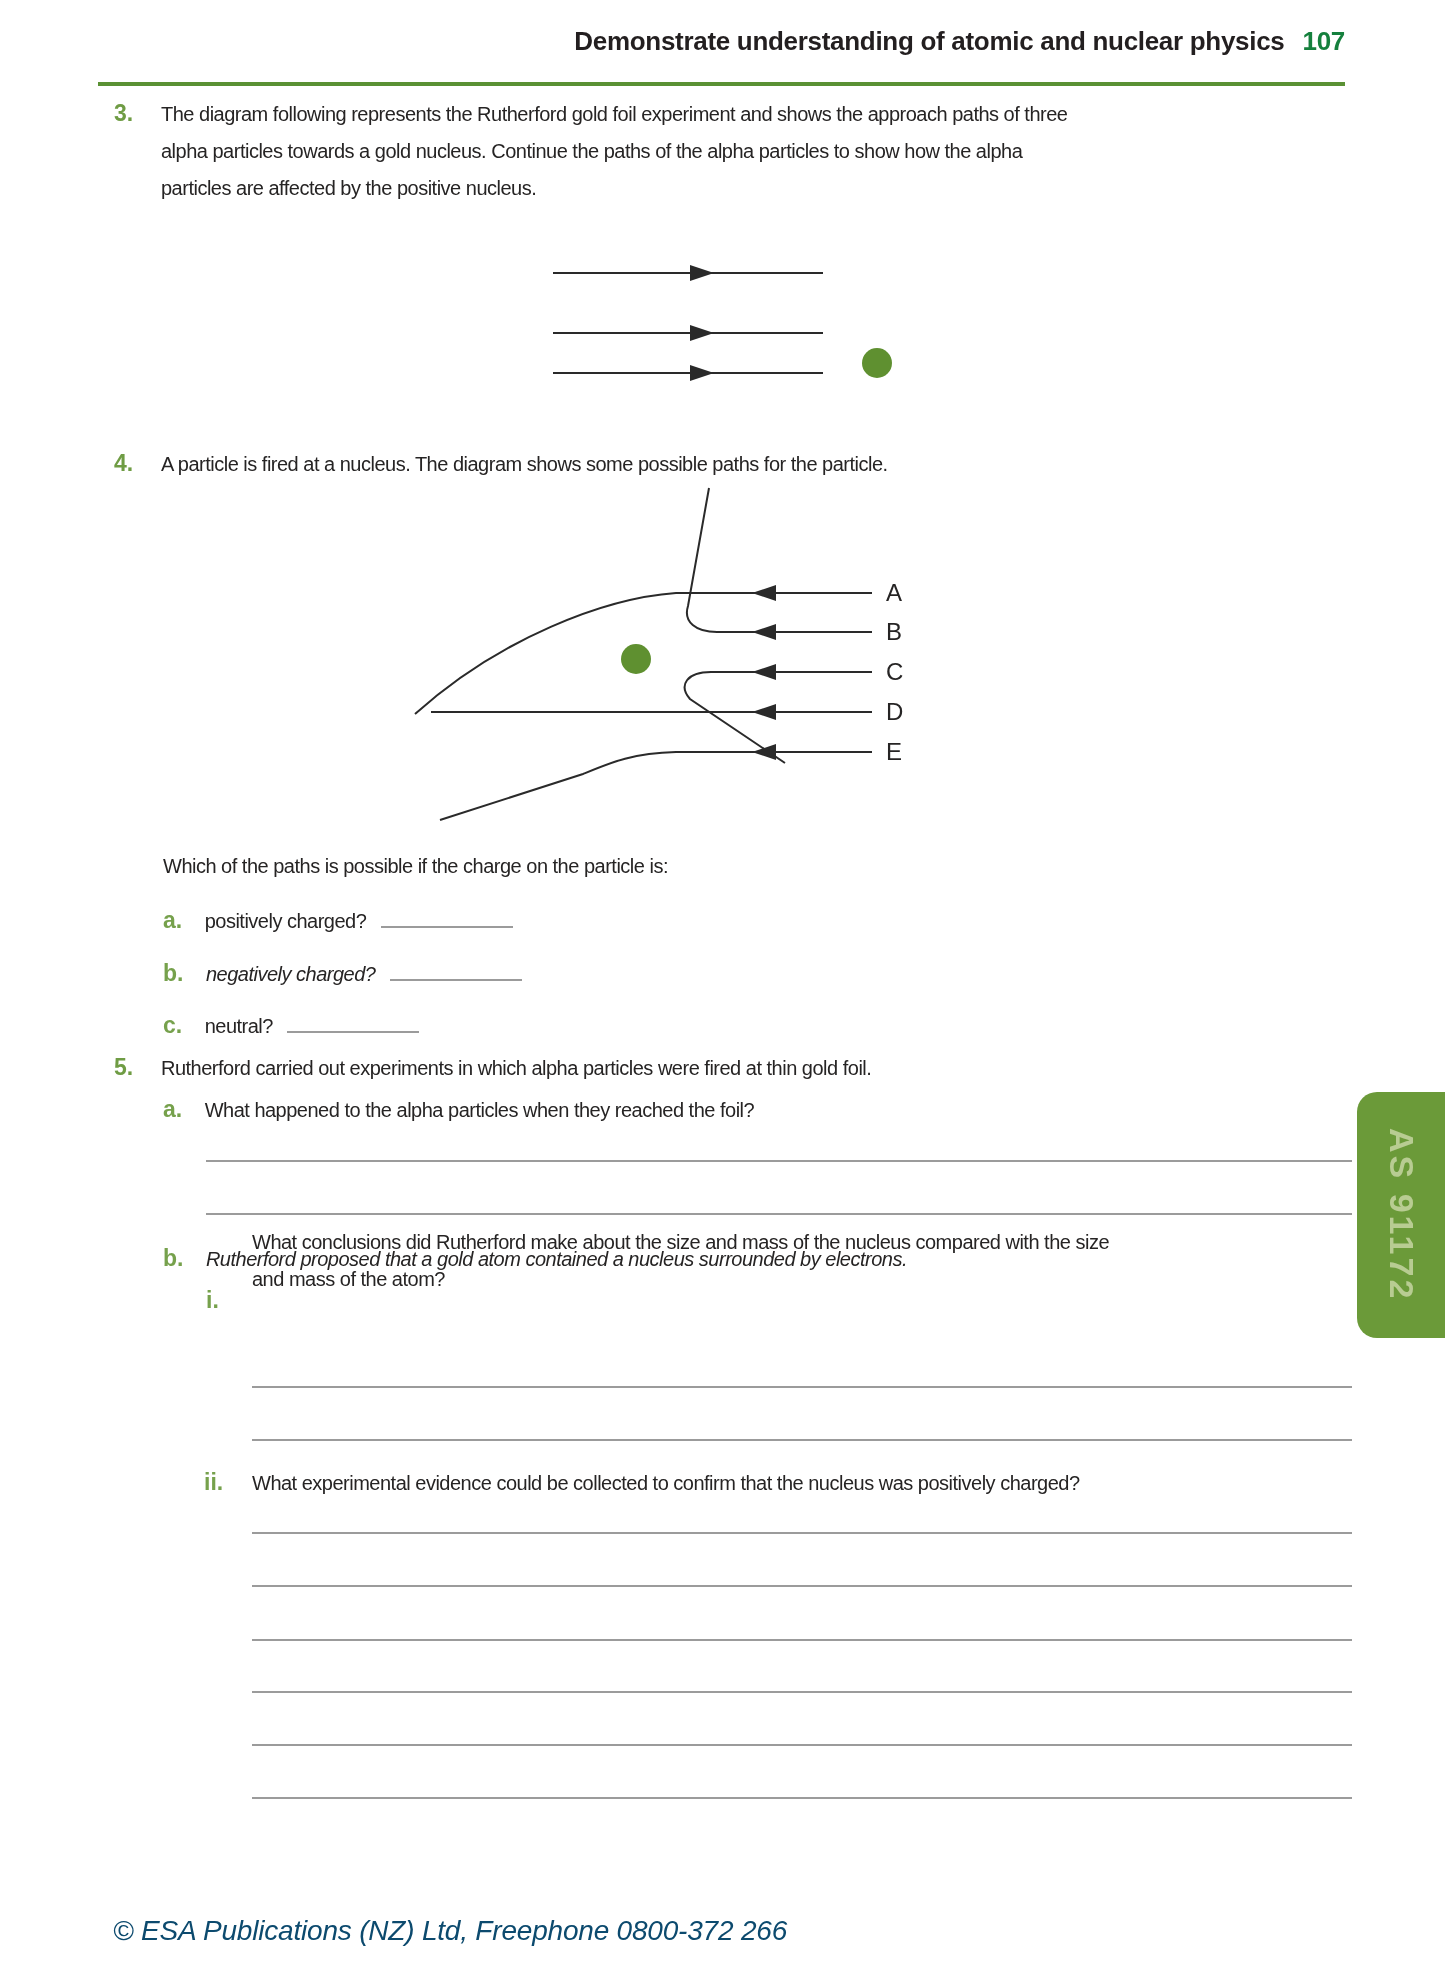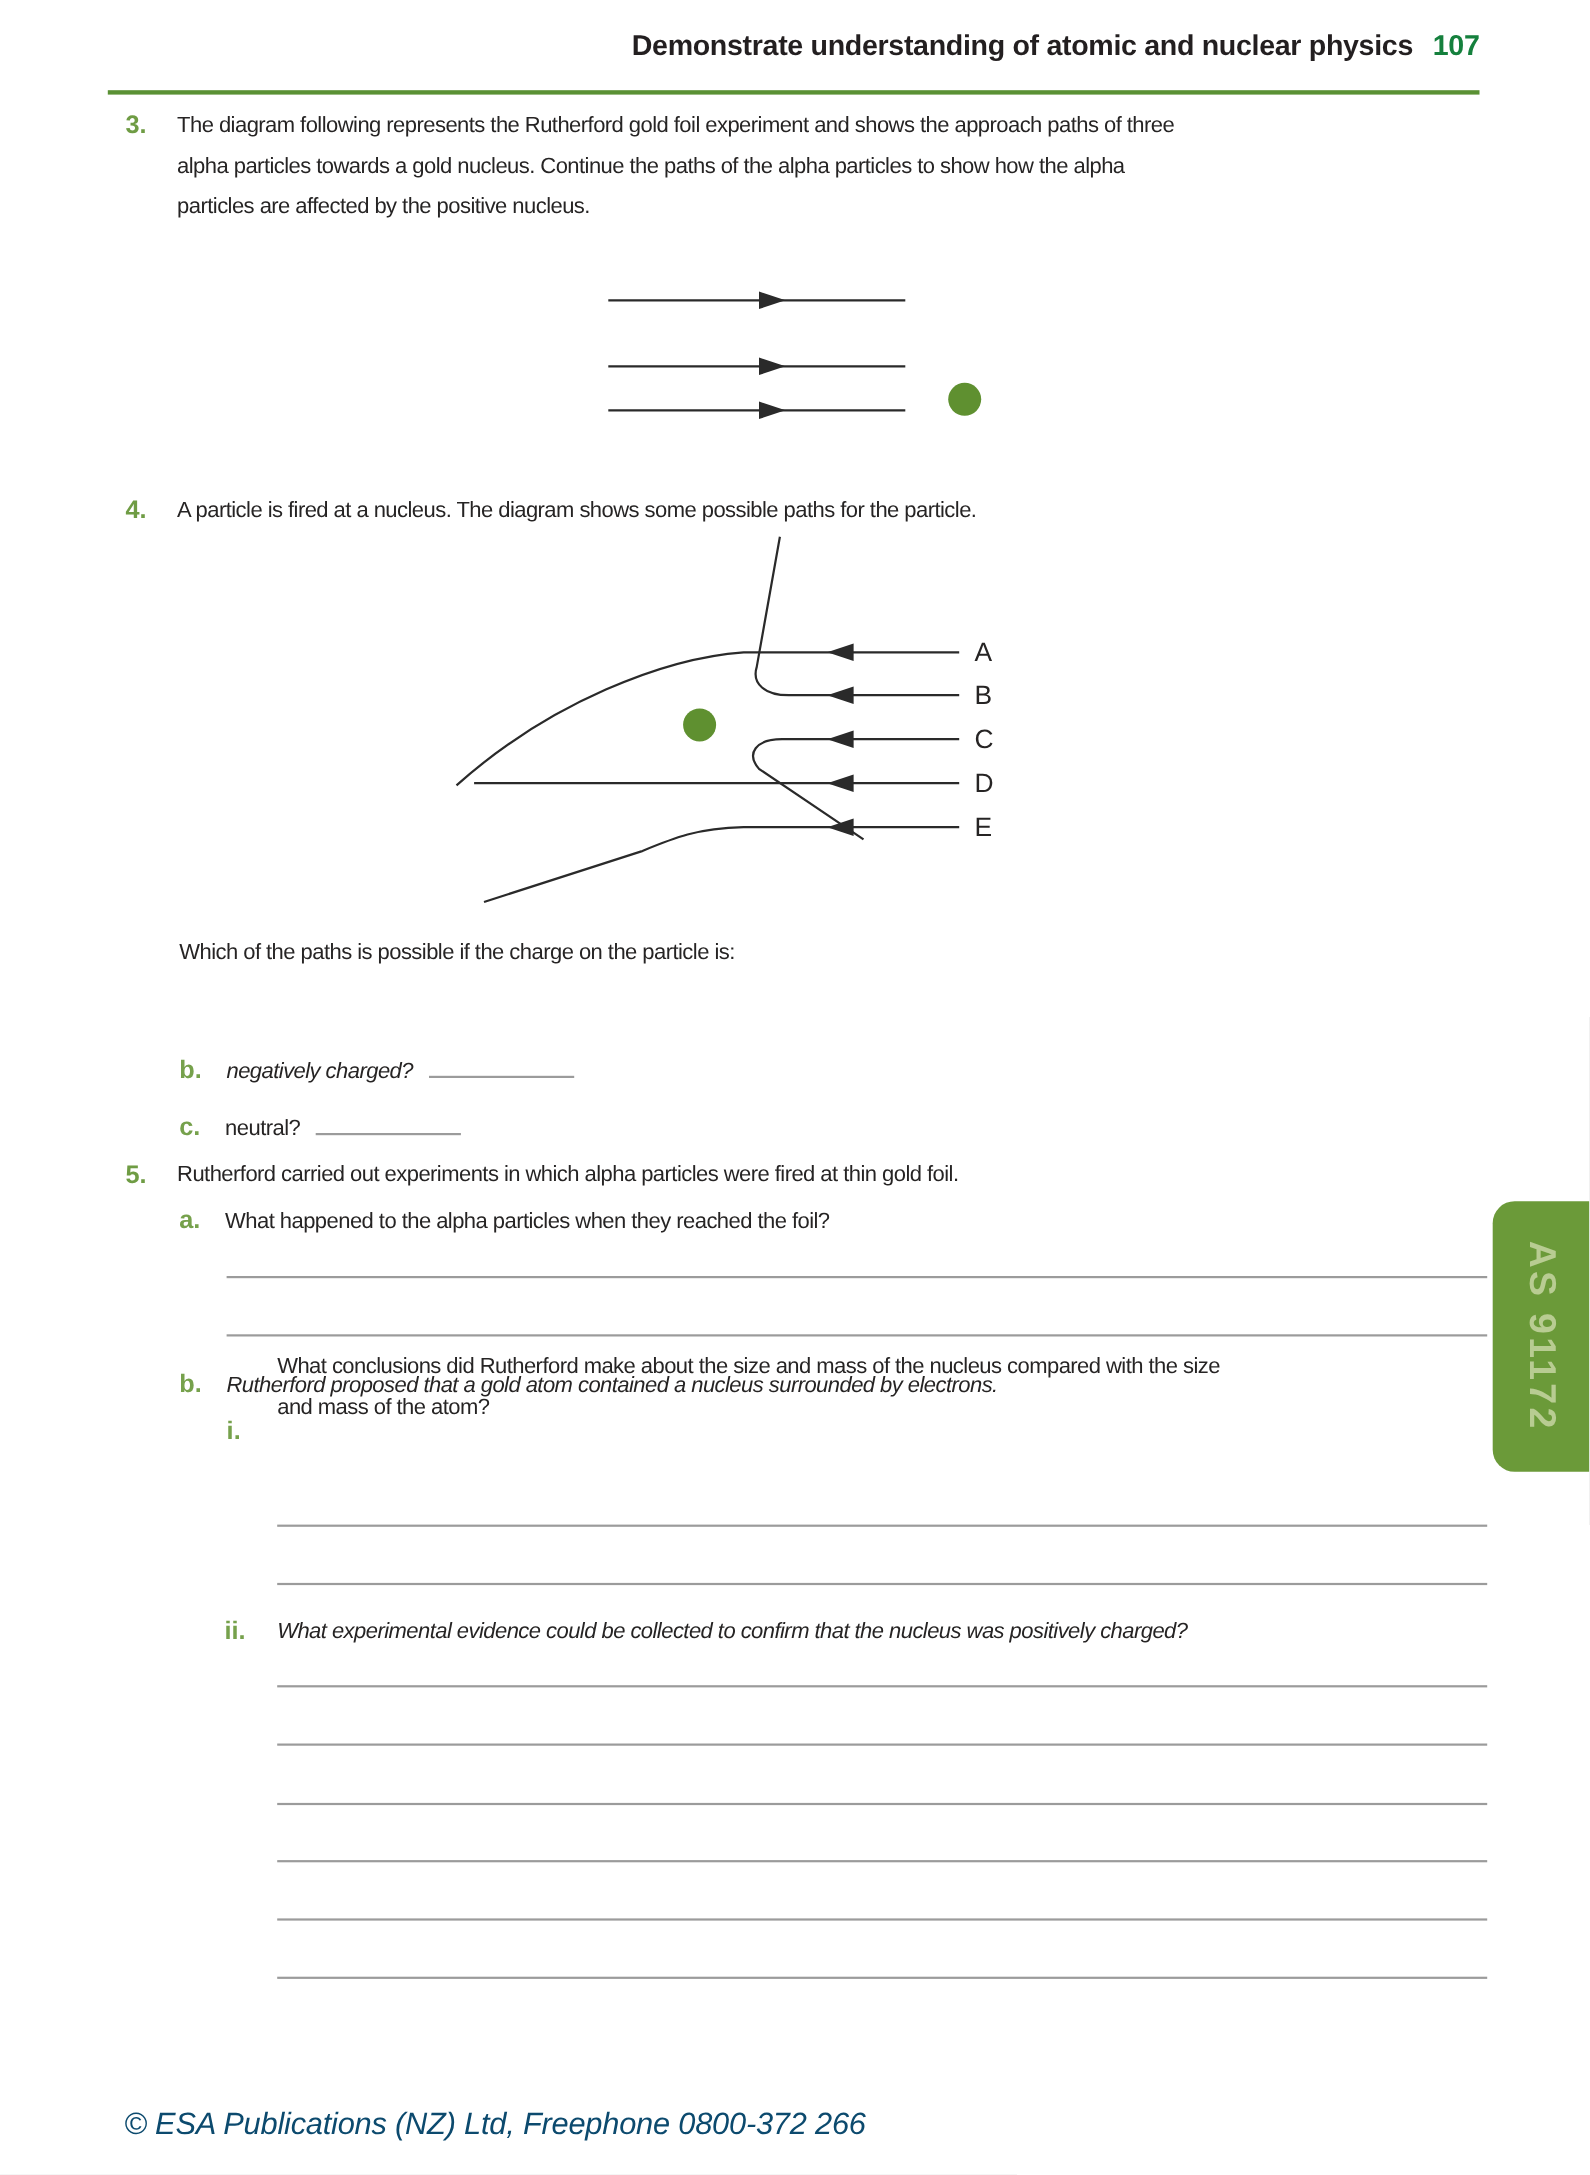--- a/index.html
+++ b/index.html
@@ -156,20 +156,25 @@
 
     <text class="path-label" x="486" y="131">A</text>
     <text class="path-label" x="486" y="170">B</text>
     <text class="path-label" x="486" y="210">C</text>
     <text class="path-label" x="486" y="250">D</text>
     <text class="path-label" x="486" y="290">E</text>
   </svg>
 
   <div class="abs qtext" style="left:163px; top:848px;">Which of the paths is possible if the charge on the particle is:</div>
 
+  <div class="abs" style="left:163px; top:903px;">
+    <span class="marker">a.</span>
+    <span class="qtext" style="margin-left:18px;">positively charged?</span>
+    <span class="blank"></span>
+  </div>
   <div class="abs" style="left:163px; top:956px;">
     <span class="marker">b.</span>
     <span class="qtext" style="margin-left:18px;font-style:italic;">negatively charged?</span>
     <span class="blank"></span>
   </div>
   <div class="abs" style="left:163px; top:1008px;">
     <span class="marker">c.</span>
     <span class="qtext" style="margin-left:18px;">neutral?</span>
     <span class="blank"></span>
   </div>
@@ -189,21 +194,21 @@
     <span class="qtext" style="margin-left:18px;font-style:italic;">Rutherford proposed that a gold atom contained a nucleus surrounded by electrons.</span>
   </div>
 
   <span class="marker abs" style="left:206px; top:1287px;">i.</span>
   <div class="abs qtext" style="left:252px; top:1224px;">What conclusions did Rutherford make about the size and mass of the nucleus compared with the size
 and mass of the atom?</div>
   <div class="answer-line" style="left:252px; top:1386px; width:1100px;"></div>
   <div class="answer-line" style="left:252px; top:1439px; width:1100px;"></div>
 
   <span class="marker abs" style="left:204px; top:1469px;">ii.</span>
-  <div class="abs qtext" style="left:252px; top:1465px;font-style:italic;">What experimental evidence could be collected to confirm that the nucleus was positively charged?</div>
+  <div class="abs qtext" style="left:252px; top:1465px;">What experimental evidence could be collected to confirm that the nucleus was positively charged?</div>
   <div class="answer-line" style="left:252px; top:1532px; width:1100px;"></div>
   <div class="answer-line" style="left:252px; top:1585px; width:1100px;"></div>
   <div class="answer-line" style="left:252px; top:1639px; width:1100px;"></div>
   <div class="answer-line" style="left:252px; top:1691px; width:1100px;"></div>
   <div class="answer-line" style="left:252px; top:1744px; width:1100px;"></div>
   <div class="answer-line" style="left:252px; top:1797px; width:1100px;"></div>
 
   <div class="side-tab">
     <span class="side-tab-label">AS 91172</span>
   </div>

